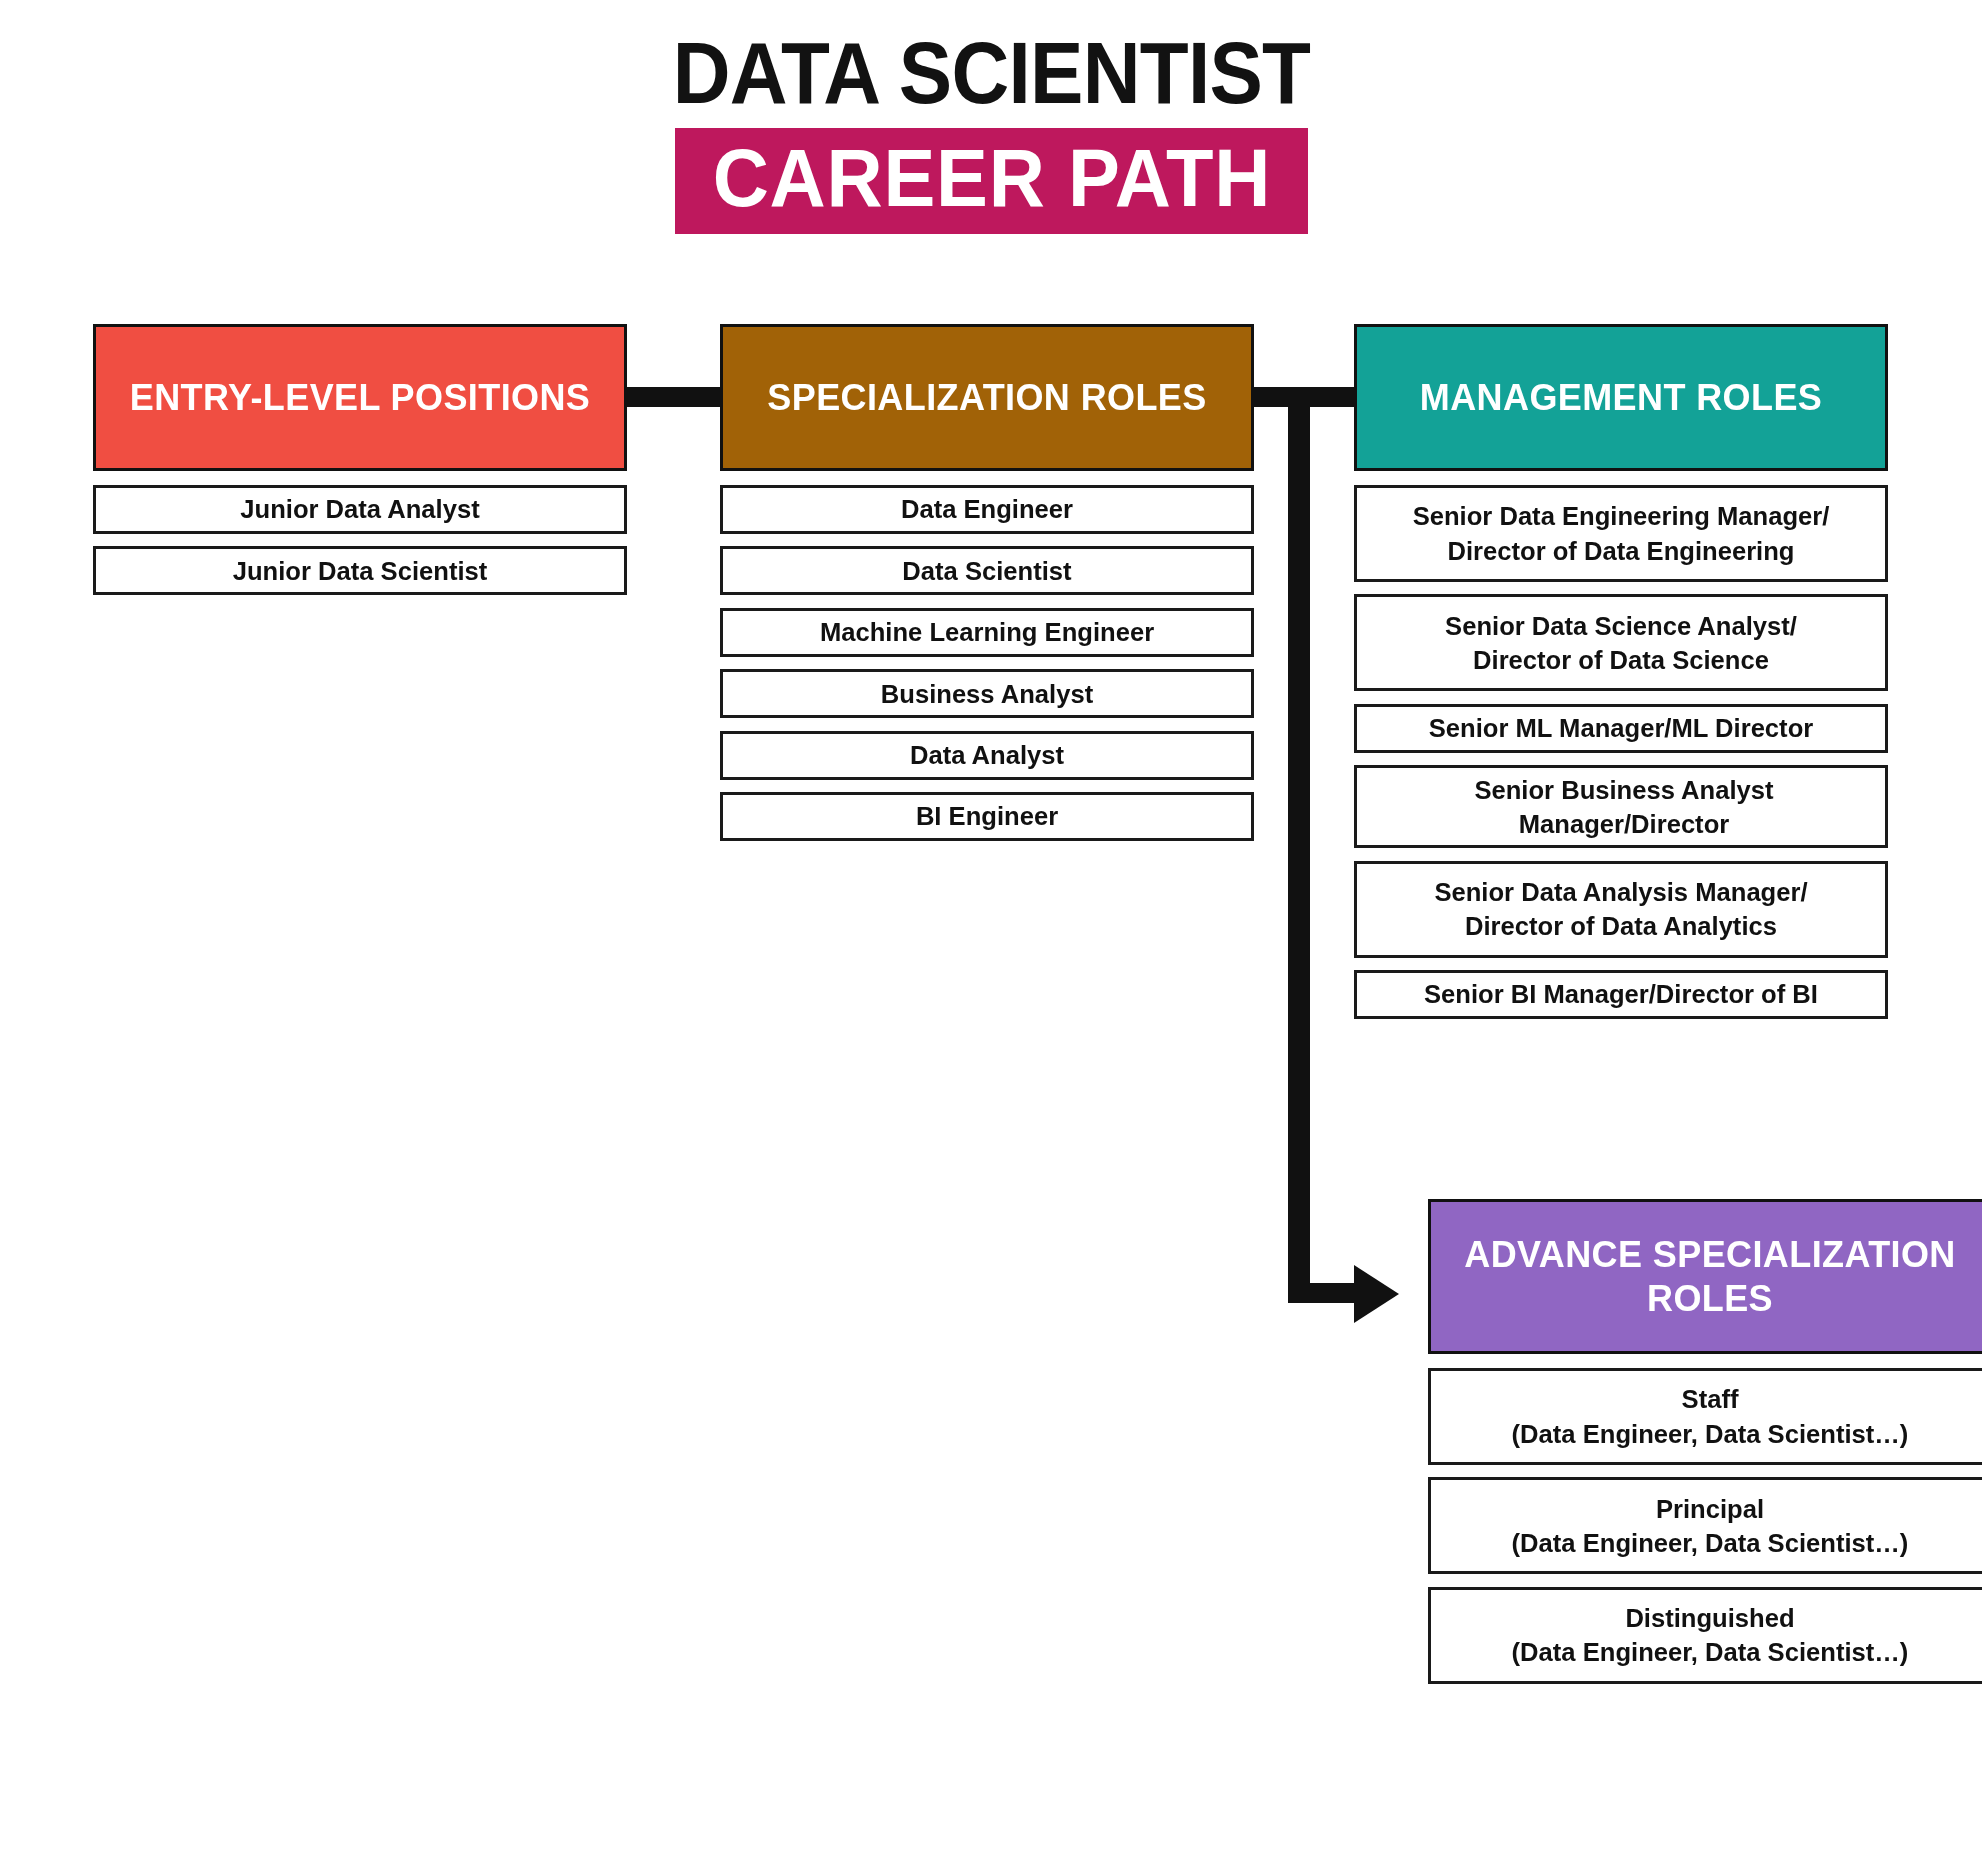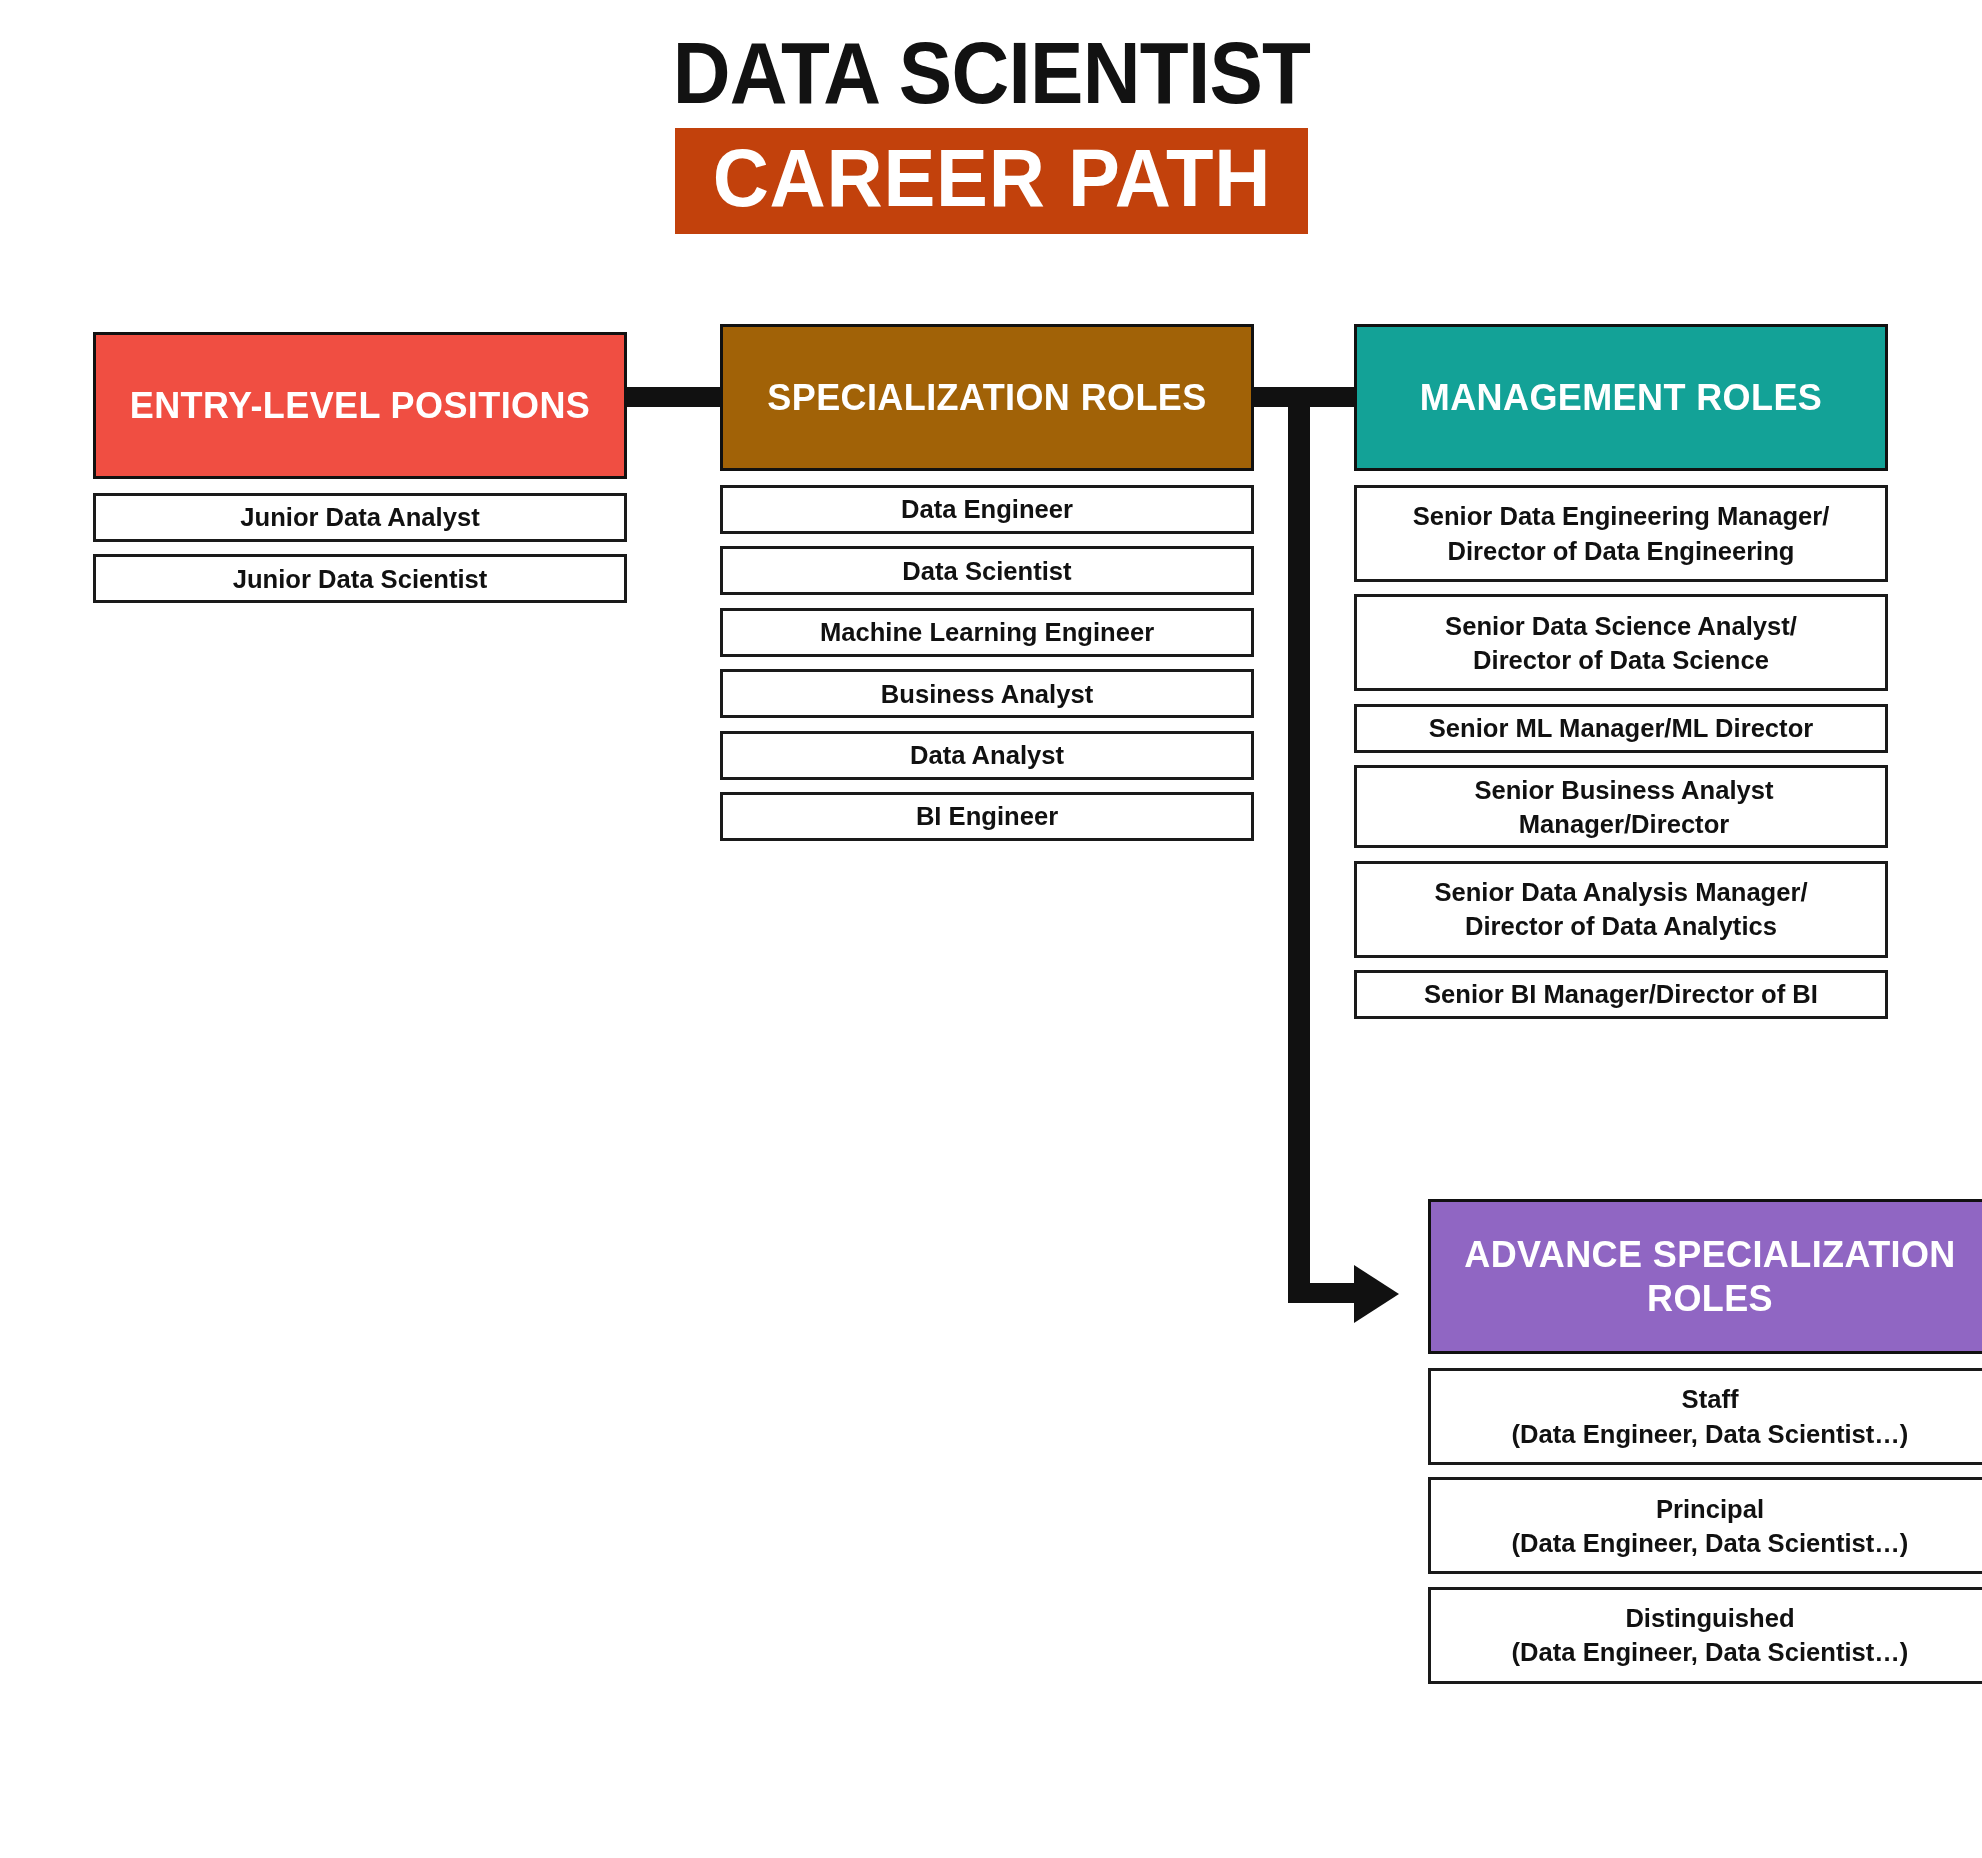--- a/index.html
+++ b/index.html
@@ -29,41 +29,41 @@
     font-size: 87px;
     line-height: 1.0;
     letter-spacing: -0.8px;
     color: #121212;
     transform: scaleX(0.92);
     transform-origin: center;
     display: block;
   }
   #title-line2-wrap {
     display: inline-block;
-    background: #c2410c;
+    background: #be185d;
     padding: 9.3px 26px 15.5px 26px;
     margin-top: 12.4px;
   }
   #title-line2 {
     font-family: "Liberation Sans", sans-serif;
     font-weight: 900;
     font-size: 81px;
     line-height: 1.0;
     letter-spacing: 0.8px;
     color: #ffffff;
     display: block;
     transform: scaleX(0.96);
     transform-origin: center;
   }
 
   
   .column {
     position: absolute;
   }
-  #col-entry     { left: 93px;  top: 332px; width: 534px; }
+  #col-entry     { left: 93px;  top: 324px; width: 534px; }
   #col-spec      { left: 720px;  top: 324px; width: 534px; }
   #col-mgmt      { left: 1354px; top: 324px; width: 534px; }
   #col-advance   { left: 1428px; top: 1199px; width: 564px; }
 
   .header-box {
     box-sizing: border-box;
     width: 100%;
     border: 3.9px solid #111111;
     display: flex;
     align-items: center;

